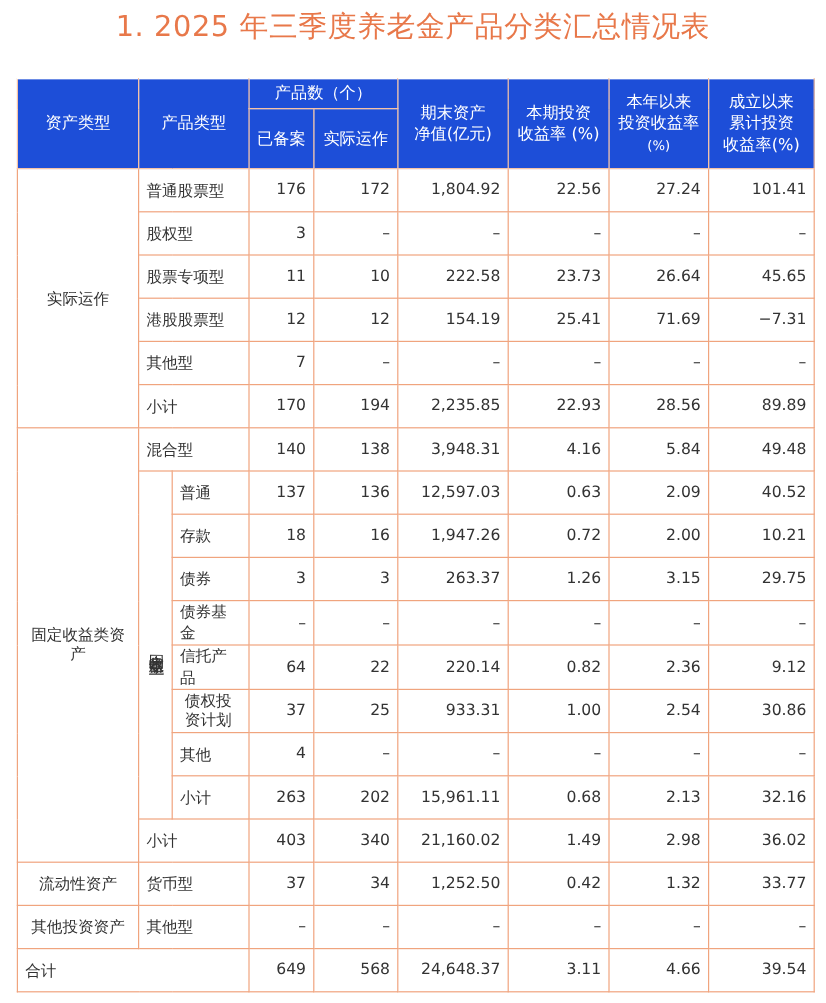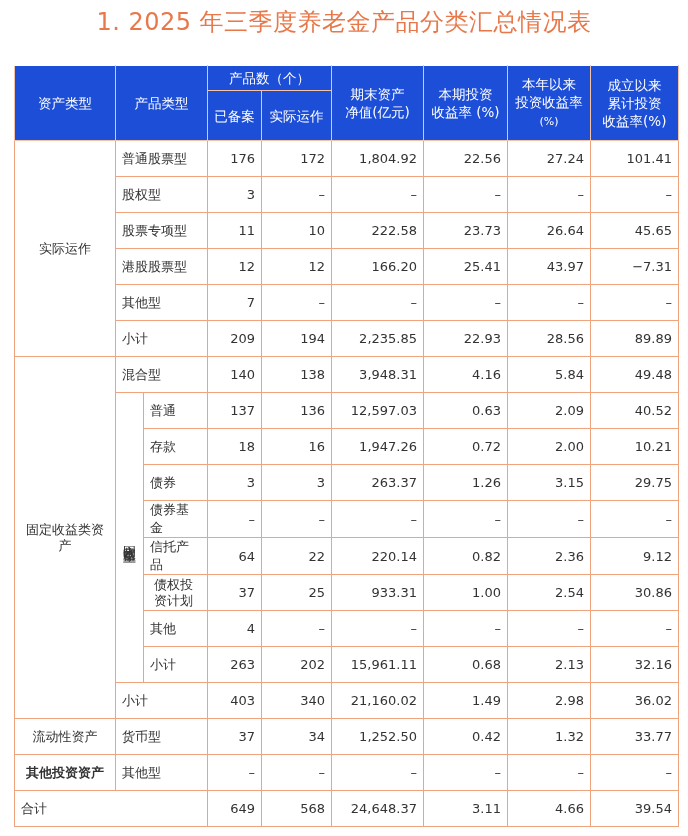--- a/index.html
+++ b/index.html
@@ -80,37 +80,37 @@
         <td>10</td>
       <td>222.58</td>
         <td>23.73</td>
       <td>26.64</td>
         <td>45.65</td>
     </tr>
     <tr>
       <td class="c" colspan="2">港股股票型</td>
       <td>12</td>
         <td>12</td>
-      <td>166.20</td>
+      <td>154.19</td>
         <td>25.41</td>
-      <td>43.97</td>
+      <td>71.69</td>
         <td>−7.31</td>
     </tr>
     <tr>
       <td class="c" colspan="2">其他型</td>
       <td>7</td>
         <td>–</td>
       <td>–</td>
         <td>–</td>
       <td>–</td>
         <td>–</td>
     </tr>
     <tr>
       <td class="c" colspan="2">小计</td>
-      <td>209</td>
+      <td>170</td>
         <td>194</td>
       <td>2,235.85</td>
         <td>22.93</td>
       <td>28.56</td>
         <td>89.89</td>
     </tr>
 
     <tr>
       <td class="lbl wrap" rowspan="10"><span>固定收益类资产</span></td>
       <td class="c" colspan="2">混合型</td>
@@ -209,21 +209,21 @@
       <td class="c" colspan="2">货币型</td>
       <td>37</td>
         <td>34</td>
       <td>1,252.50</td>
         <td>0.42</td>
       <td>1.32</td>
         <td>33.77</td>
     </tr>
 
     <tr>
-      <td class="lbl" style="padding:0 2px;font-weight:bold;">其他投资资产</td>
+      <td class="lbl" style="padding:0 2px;">其他投资资产</td>
       <td class="c" colspan="2">其他型</td>
       <td>–</td>
         <td>–</td>
       <td>–</td>
         <td>–</td>
       <td>–</td>
         <td>–</td>
     </tr>
 
     <tr>

